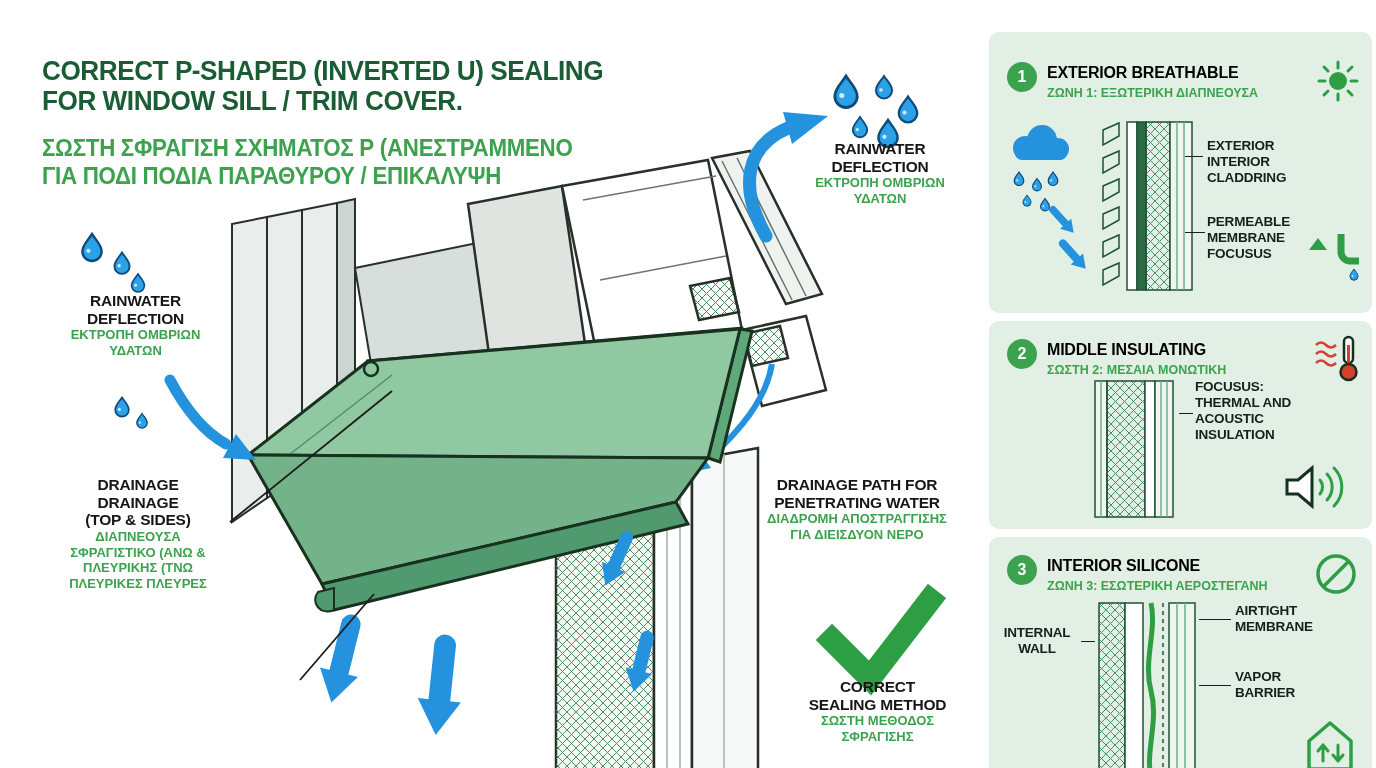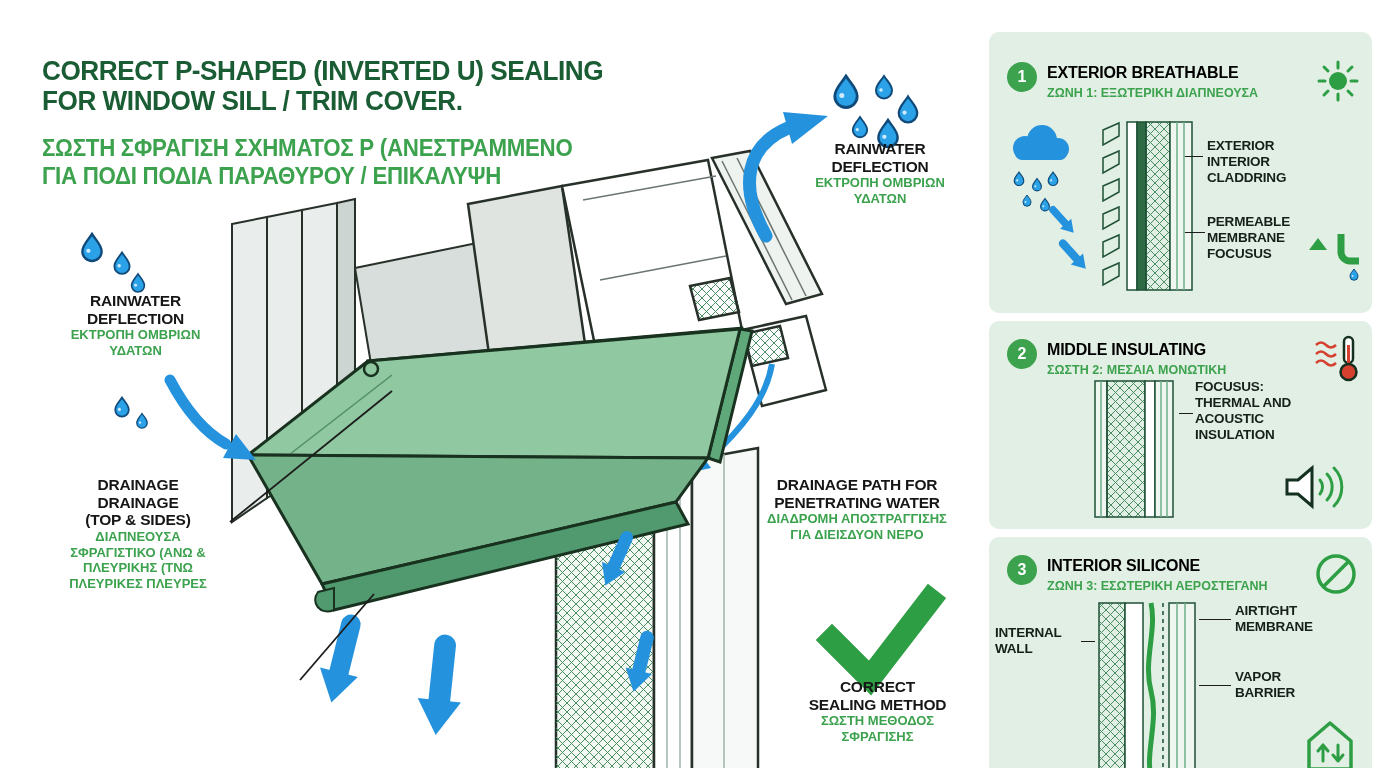--- a/index.html
+++ b/index.html
@@ -300,21 +300,21 @@
     <section class="zone" style="height:257px">
       <div class="badge" style="left:18px;top:18px">3</div>
       <div class="ztitle" style="left:58px;top:20px">INTERIOR SILICONE</div>
       <div class="zsub" style="left:58px;top:42px">ΖΩΝΗ 3: ΕΣΩΤΕΡΙΚΗ ΑΕΡΟΣΤΕΓΑΝΗ</div>
 
       <svg class="icon" style="left:324px;top:14px" width="46" height="46" viewBox="0 0 46 46">
         <circle cx="23" cy="23" r="18" stroke="#2e9e44" stroke-width="3.5" fill="none"></circle>
         <path d="M10,36 L36,10" stroke="#2e9e44" stroke-width="3.5"></path>
       </svg>
 
-      <div class="plabel" style="left:6px;top:88px;width:84px;text-align:left">
+      <div class="plabel" style="left:6px;top:88px;width:84px;text-align:center">
         <span>INTERNAL</span>
         <span>WALL</span>
       </div>
       <div class="leader" style="left:92px;top:104px;width:14px"></div>
 
       <svg class="icon" style="left:108px;top:64px" width="100" height="180" viewBox="0 0 100 180">
         <rect x="2" y="2" width="26" height="176" fill="url(#xh)" stroke="#1f5136" stroke-width="1.5"></rect>
         <rect x="28" y="2" width="18" height="176" fill="#ffffff" stroke="#1f5136" stroke-width="1.5"></rect>
         <path d="M54,2 C60,30 46,60 54,90 C62,120 48,150 54,178" stroke="#2e9e44" stroke-width="5" fill="none"></path>
         <path d="M66,2 V178" stroke="#1f5136" stroke-width="1.5" stroke-dasharray="4,4"></path>

